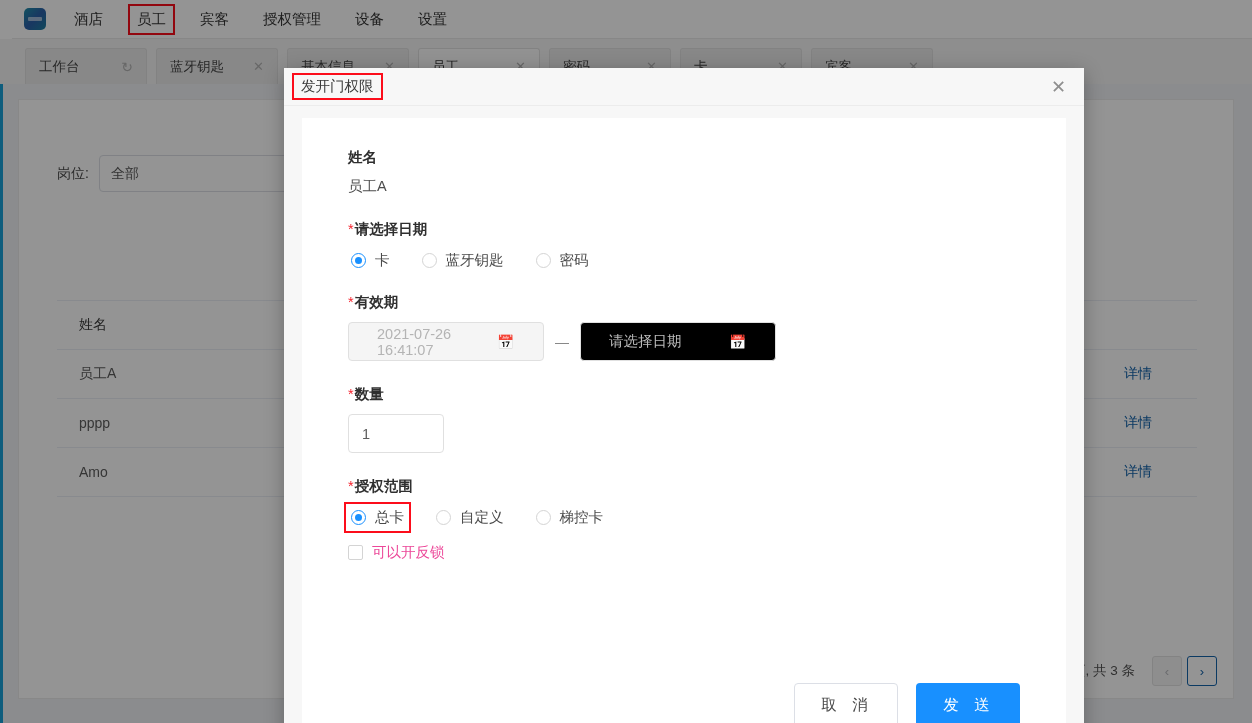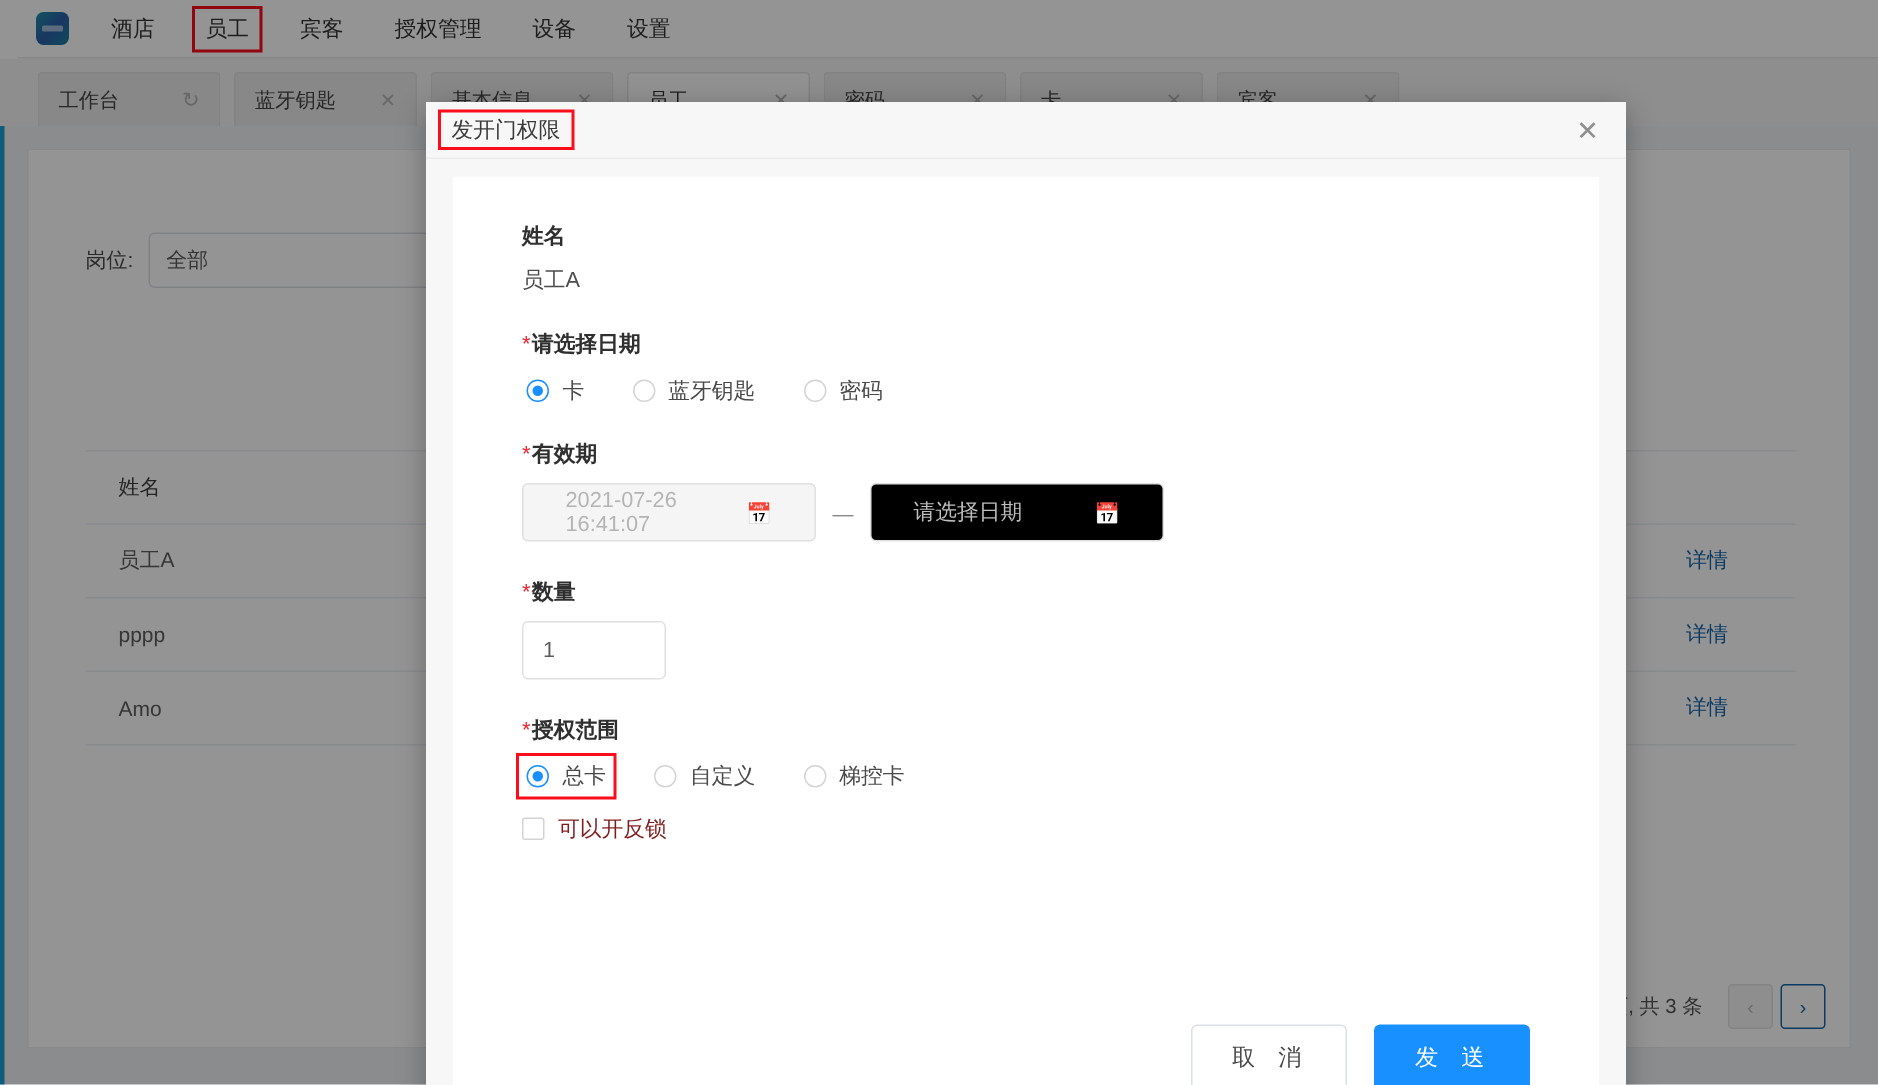--- a/index.html
+++ b/index.html
@@ -193,21 +193,21 @@
   .rdot {
     width:15px; height:15px; border-radius:50%;
     border:1px solid #d4d4d4; background:#fff;
     margin-right: 9px; flex:none; position:relative;
   }
   .radio-opt.sel .rdot { border-color:#1890ff; }
   .radio-opt.sel .rdot::after {
     content:""; position:absolute; left:3px; top:3px;
     width:7px; height:7px; border-radius:50%; background:#1890ff;
   }
-  .chk-row { display:flex; align-items:center; font-size:14.5px; color:#7f1d1d; cursor:pointer; }
+  .chk-row { display:flex; align-items:center; font-size:14.5px; color:#ec4899; cursor:pointer; }
   .cbox {
     width:15px; height:15px; border:1px solid #d4d4d4; border-radius:2px;
     background:#fff; margin-right:9px; flex:none;
   }
 
   .date-row { display:flex; align-items:center; }
   .date-input {
     width:196px; height:39px;
     border:1px solid #e0e0e0; border-radius:4px;
     display:flex; align-items:center; justify-content:space-between;

